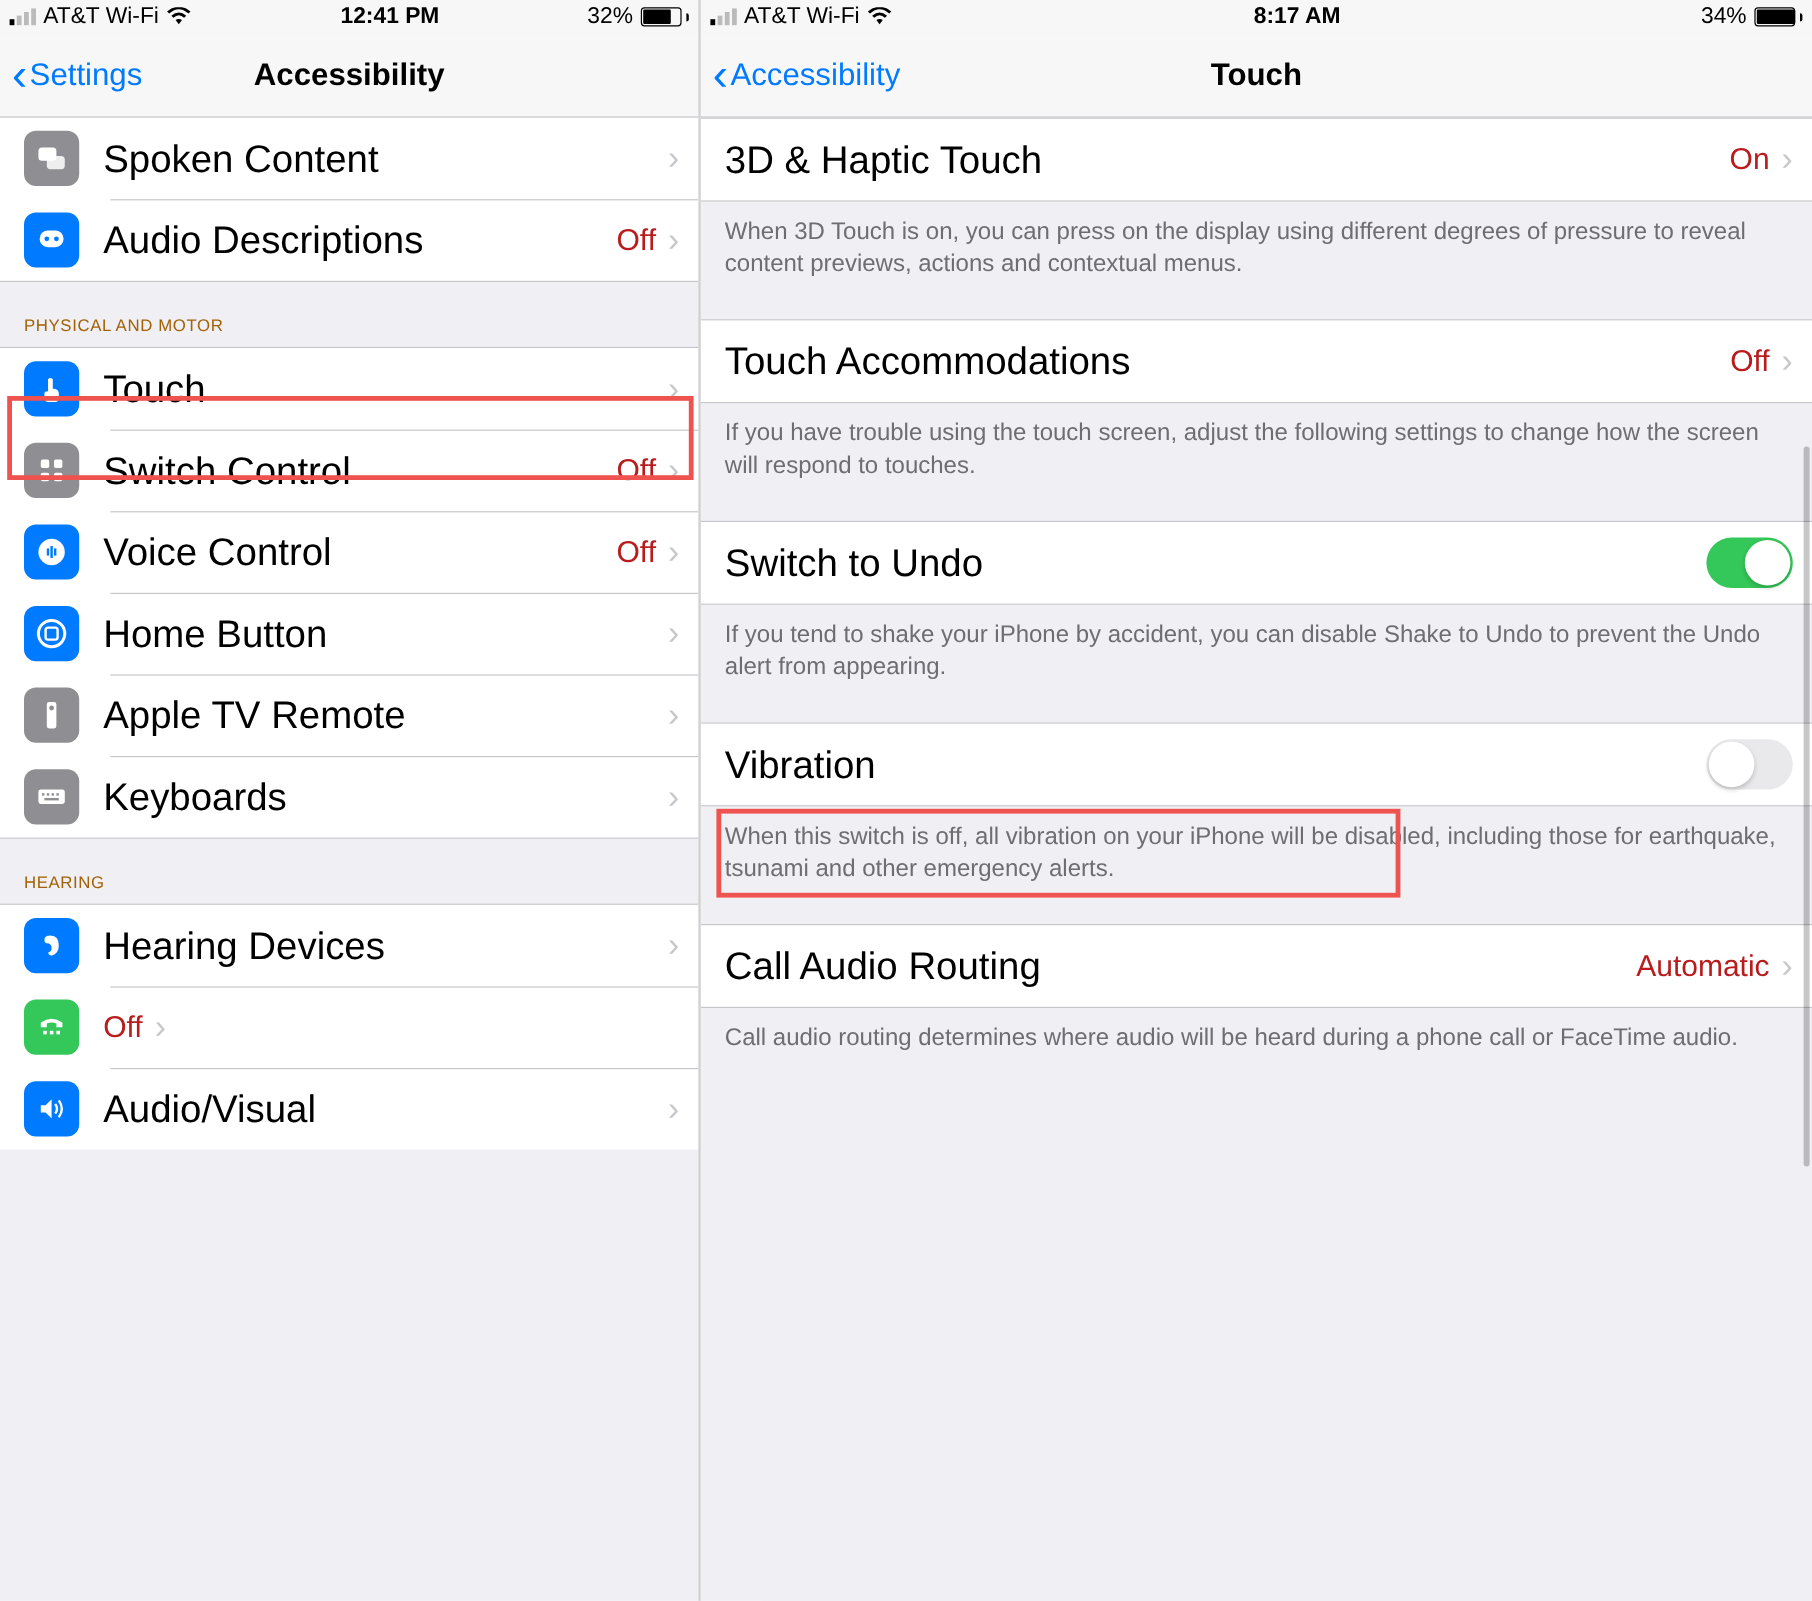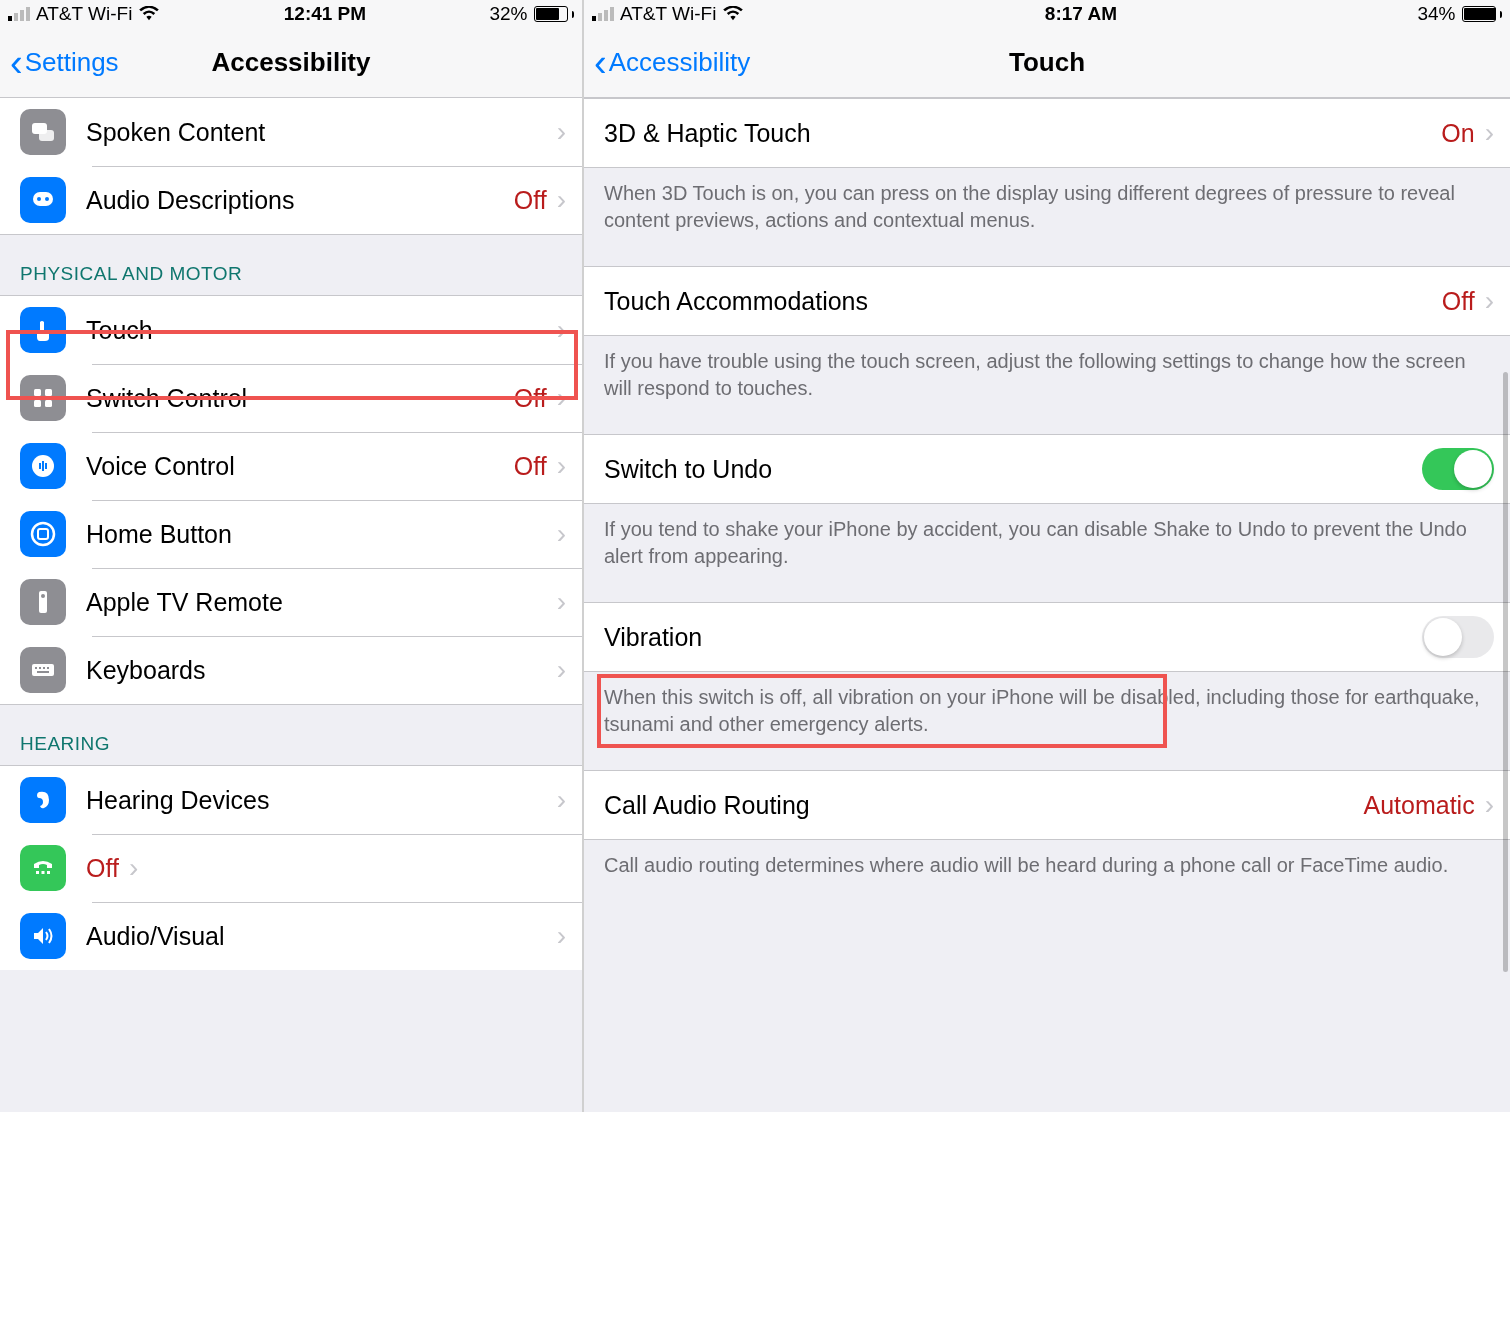--- a/index.html
+++ b/index.html
@@ -5,21 +5,21 @@
   * { margin: 0; padding: 0; box-sizing: border-box; }
   body {
     font-family: -apple-system, BlinkMacSystemFont, "Helvetica Neue", sans-serif;
     background: #fff;
     width: 1510px;
     height: 1334px;
     display: flex;
   }
   .screen {
     position: relative;
-    height: 1112px;
+    height: 1334px;
     background: #efeff4;
     overflow: hidden;
   }
   .screen-left { width: 584px; border-right: 2px solid #d0d0d0; }
   .screen-right { flex: 1; width: 926px; position: relative; }
   
   
   .statusbar {
     height: 28px;
     display: flex;
@@ -66,22 +66,22 @@
     text-align: center;
     font-size: 26px;
     font-weight: 600;
     color: #000;
     pointer-events: none;
   }
   
   
   .section-header {
     padding: 28px 20px 10px 20px;
-    color: #0f766e;
-    font-size: 19px;
+    color: #a16207;
+    font-size: 14px;
     letter-spacing: 0.5px;
   }
   .section-footer {
     padding: 12px 20px 32px 20px;
     color: #6d6d72;
     font-size: 20px;
     line-height: 1.35;
   }
   .cell-group {
     background: #fff;
@@ -110,21 +110,21 @@
     align-items: center;
     justify-content: center;
     margin-right: 20px;
     flex-shrink: 0;
   }
   .icon-gray { background: #8e8e93; }
   .icon-blue { background: #007aff; }
   .icon-green { background: #34c759; }
   .cell-label {
     flex: 1;
-    font-size: 25px;
+    font-size: 32px;
     color: #000;
   }
   .cell-value {
     font-size: 25px;
     color: #b91c1c;
     margin-right: 10px;
   }
   .chevron {
     color: #c7c7cc;
     font-size: 28px;

